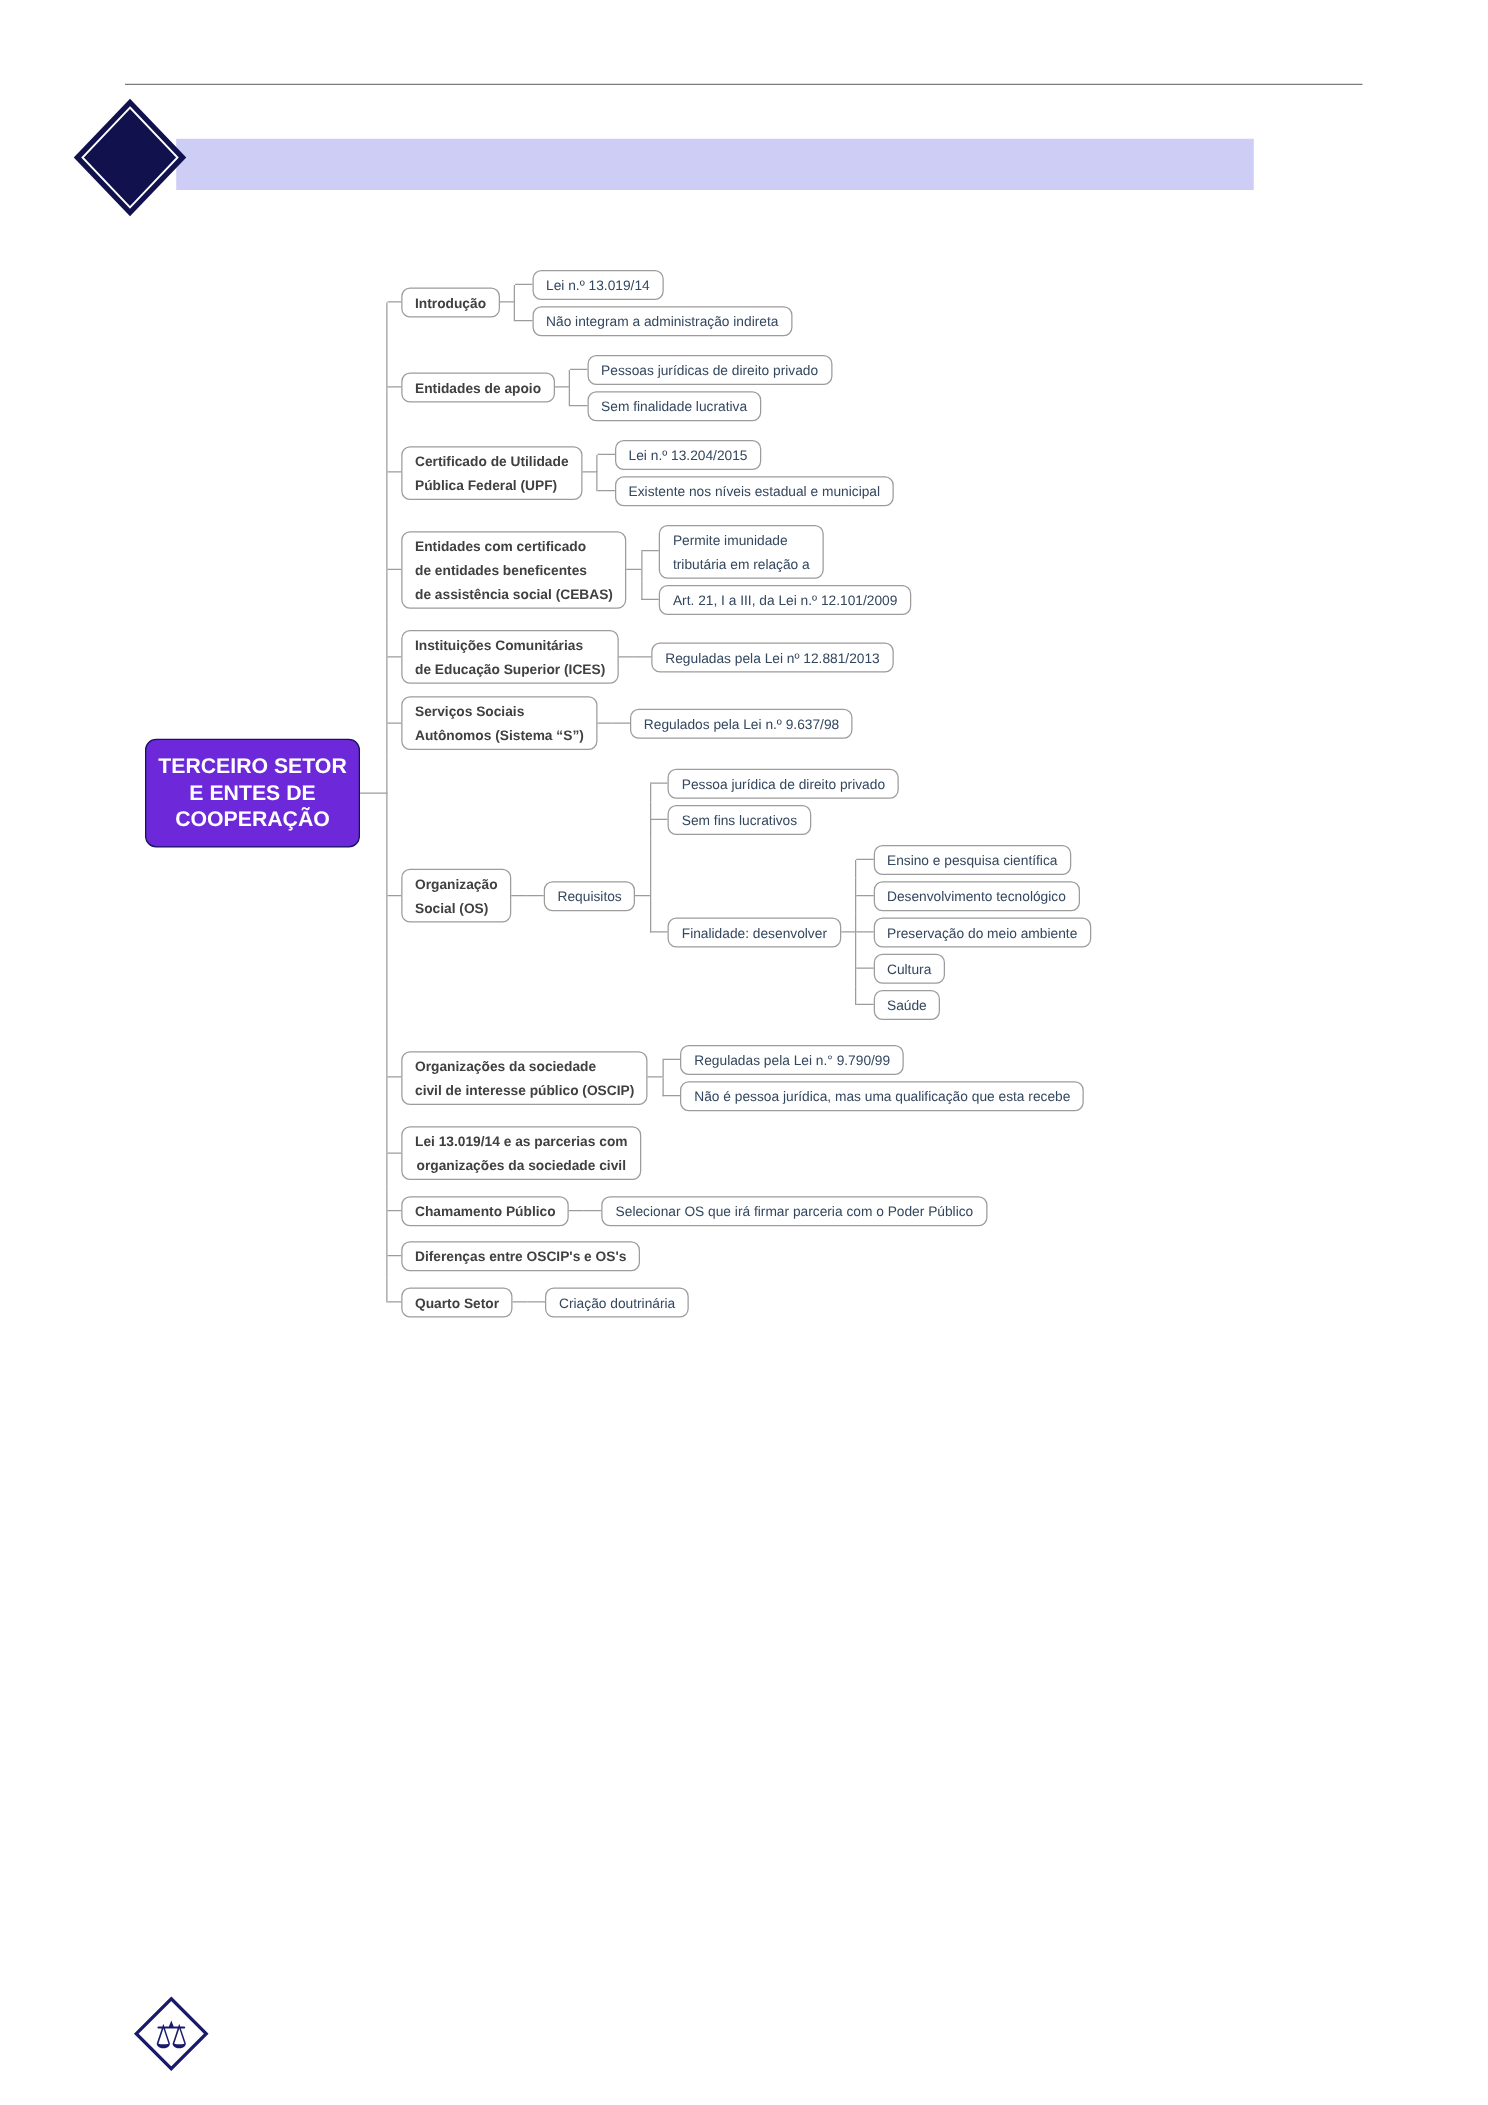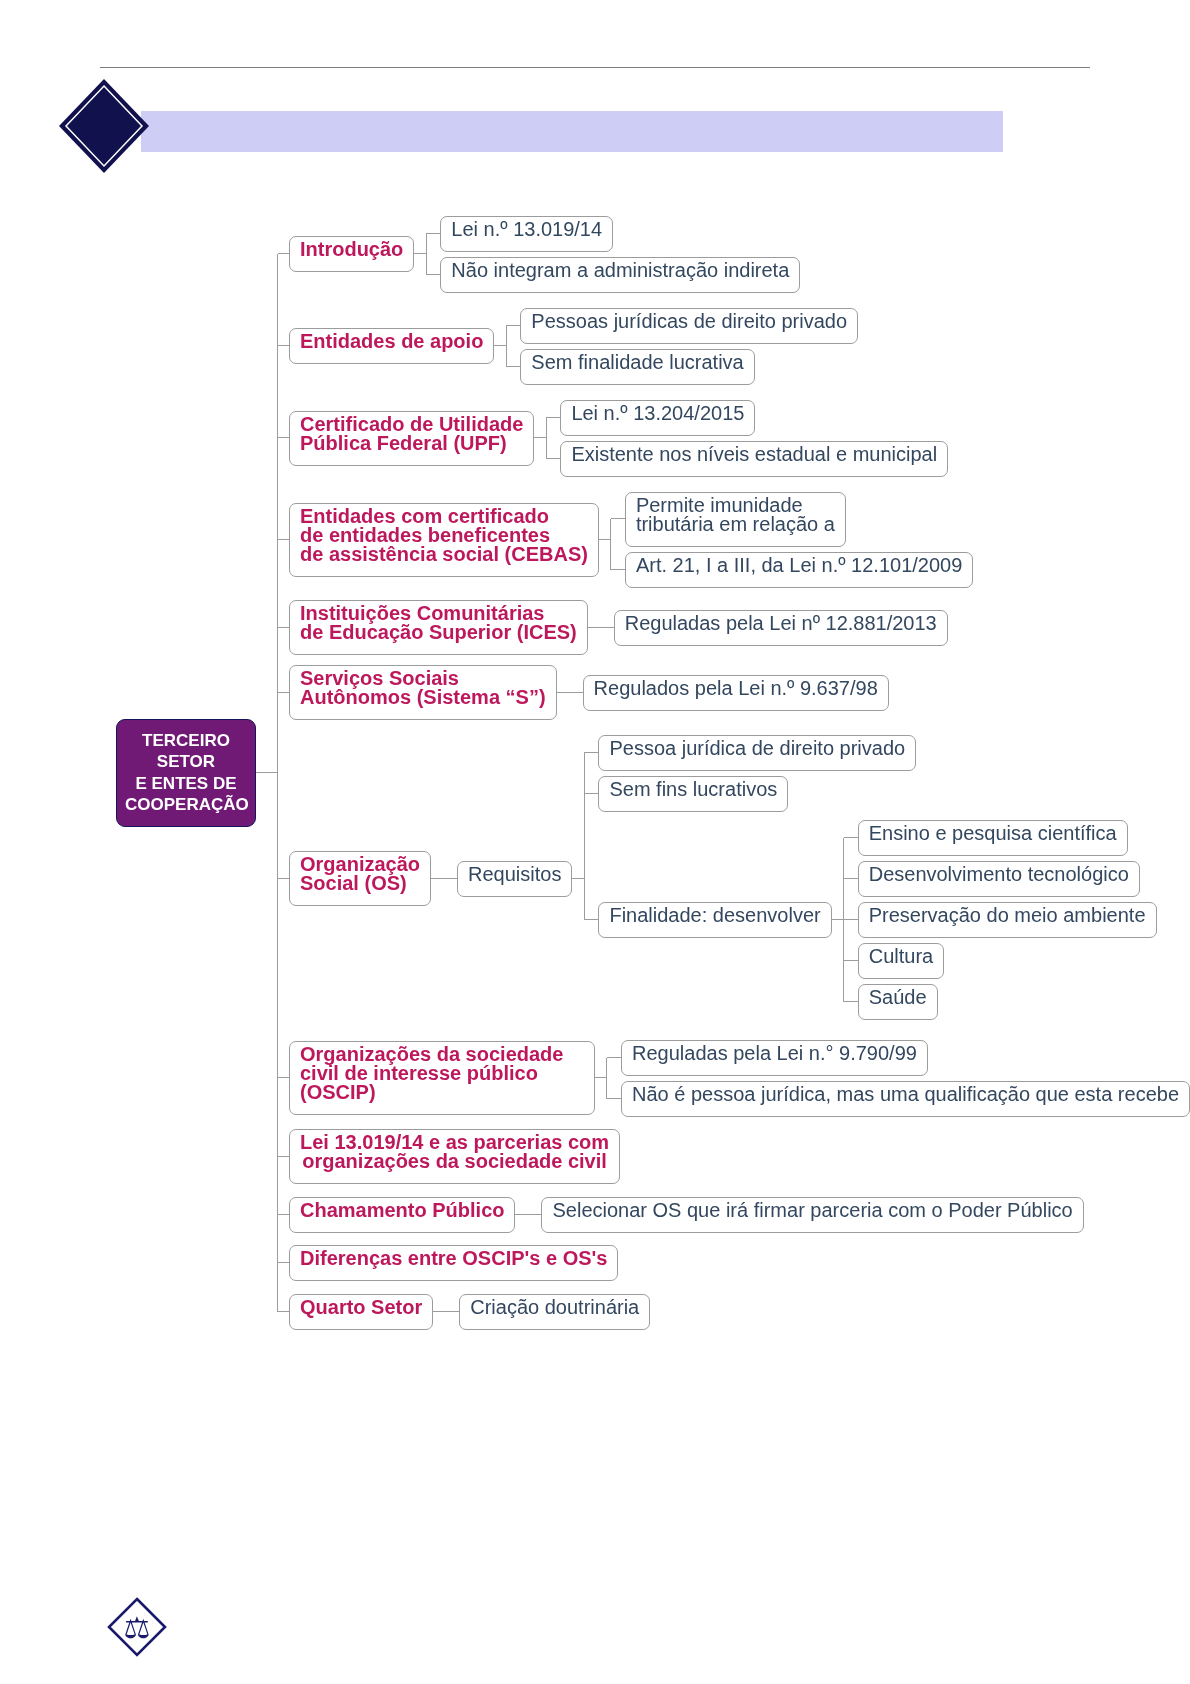--- a/index.html
+++ b/index.html
@@ -23,27 +23,27 @@
   .child:first-child:last-child::before{display:none;}
 
   .root-kids{margin-left:22px;}
   .root-kids::before{left:-22px;width:22px;}
   .root-kids > .child{padding-left:11px;margin:5px 0;}
   .root-kids > .child::after{width:11px;}
   .root-kids > .child::before{top:-5px;bottom:-5px;}
   .root-kids > .child:first-child::before{top:50%;}
   .root-kids > .child:last-child::before{bottom:50%;}
 
-  .box{background:#fff;border:1.4px solid #9c9c9c;border-radius:7px;padding:3px 10px 12px;
-       font-size:20px;line-height:19px;color:#33475f;white-space:nowrap;box-sizing:border-box;}
-  .bold{font-weight:700;color:#be185d;}
+  .box{background:#fff;border:1.4px solid #9c9c9c;border-radius:7px;padding:3px 10px 0;
+       font-size:11px;line-height:19px;color:#33475f;white-space:nowrap;box-sizing:border-box;}
+  .bold{font-weight:700;color:#404040;}
   .wrap{white-space:pre-line;}
   .center{text-align:center;}
-  .root-box{background:#701a75;border:1.4px solid #14145c;border-radius:9px;color:#fff;font-weight:700;
-       font-size:17px;line-height:21.5px;text-align:center;white-space:pre-line;padding:10px 8px;width:140px;}
+  .root-box{background:#6d28d9;border:1.4px solid #14145c;border-radius:9px;color:#fff;font-weight:700;
+       font-size:17px;line-height:21.5px;text-align:center;white-space:pre-line;padding:10px 8px;width:172px;}
 </style>
 </head>
 <body>
 
 <div class="page">
 
   <div class="top-rule"></div>
   <div class="banner"></div>
 
   <div class="logo-top">

